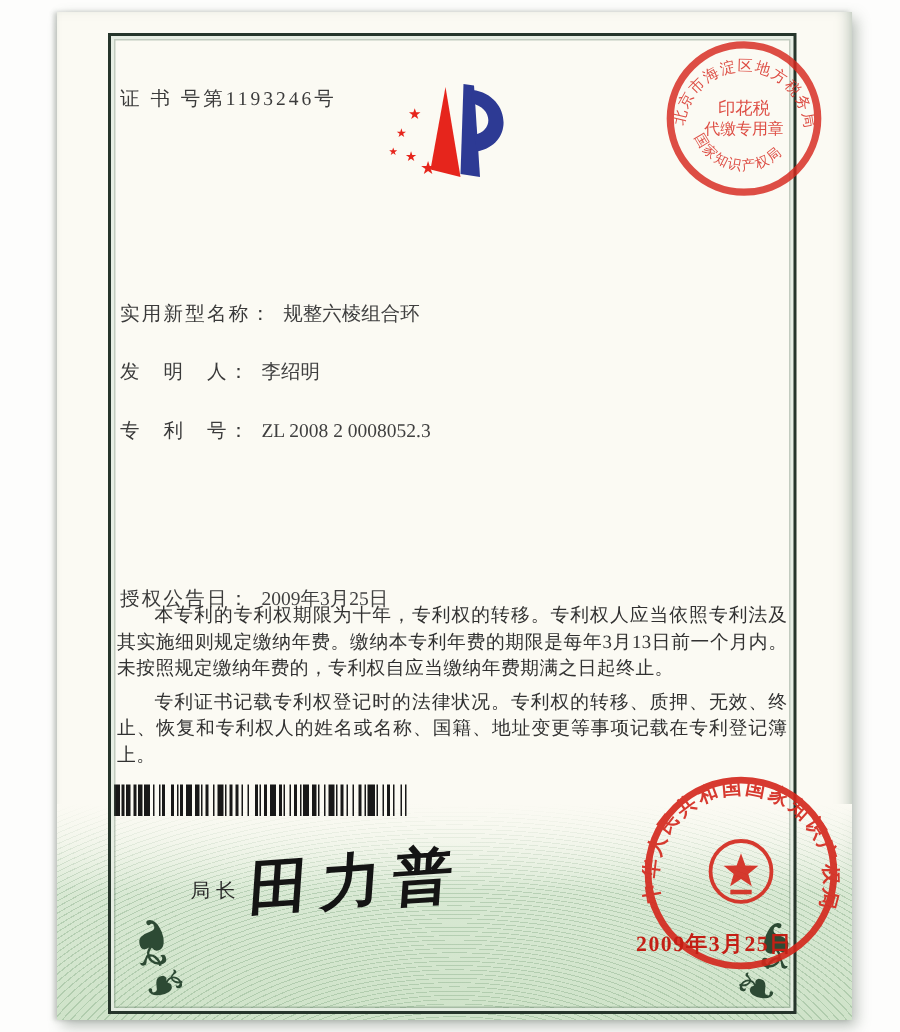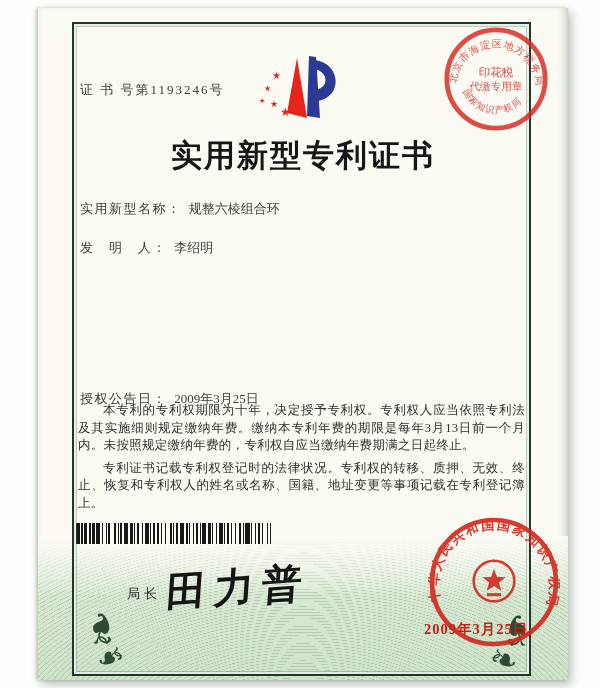--- a/index.html
+++ b/index.html
@@ -18,21 +18,21 @@
       inset 0 -4px 6px -3px rgba(130,150,135,.35);
   }
   .frame{
     position:absolute;left:34px;top:14px;width:455px;height:650px;
     border:2px solid #26352b;
     box-shadow:inset 0 0 0 2px rgba(235,242,232,.9), inset 0 0 0 3px rgba(90,115,95,.35);
     z-index:5;pointer-events:none;
   }
   .cert-no{
     position:absolute;left:42px;top:49px;z-index:3;
-    font-size:13px;color:#3b3b3b;letter-spacing:2px;margin-top:24px;
+    font-size:13px;color:#3b3b3b;letter-spacing:2px;
   }
   .logo{position:absolute;left:218px;top:46px;z-index:3;}
   .title{
     position:absolute;left:0;top:127px;width:530px;z-index:3;
     text-align:center;font-size:31px;font-weight:bold;color:#161616;
     letter-spacing:2px;
   }
   .field{
     position:absolute;left:42px;z-index:3;font-size:13px;color:#363636;white-space:nowrap;
   }
@@ -103,37 +103,40 @@
       <polygon points="53,2 60,3 64,64 51,62" fill="#2d3a94"></polygon>
       <path d="M59,6 C84,9 88,42 62,47 L60,36 C74,33 72,17 58,15 Z" fill="#2d3a94"></path>
       <text x="16" y="25" font-size="10" fill="#e6251c">★</text>
       <text x="8" y="37" font-size="8" fill="#e6251c">★</text>
       <text x="3" y="49" font-size="7" fill="#e6251c">★</text>
       <text x="14" y="53" font-size="9" fill="#e6251c">★</text>
       <text x="24" y="62" font-size="12" fill="#e6251c">★</text>
     </svg>
   </div>
 
-  <div class="title">实用新型专利证书</div>
 
   <div class="field f0">
     <span class="flabel">实用新型名称：</span>
     <span class="fvalue">规整六棱组合环</span>
   </div>
   <div class="field f1">
     <span class="flabel">发　明　人：</span>
     <span class="fvalue">李绍明</span>
   </div>
+  <div class="field f2">
+    <span class="flabel">专　利　号：</span>
+    <span class="fvalue">ZL 2008 2 0008052.3</span>
+  </div>
   <div class="field f5">
     <span class="flabel">授权公告日：</span>
     <span class="fvalue">2009年3月25日</span>
   </div>
 
   <div class="body-text">
-    <p>本专利的专利权期限为十年，决定授予专利权。专利权人应当依照专利法及其实施细则规定缴纳年费。缴纳本专利年费的期限是每年3月13日前一个月内。未按照规定缴纳年费的，专利权自应当缴纳年费期满之日起终止。</p>
+    <p>本专利的专利权期限为十年，专利权的转移。专利权人应当依照专利法及其实施细则规定缴纳年费。缴纳本专利年费的期限是每年3月13日前一个月内。未按照规定缴纳年费的，专利权自应当缴纳年费期满之日起终止。</p>
     <p>专利证书记载专利权登记时的法律状况。专利权的转移、质押、无效、终止、恢复和专利权人的姓名或名称、国籍、地址变更等事项记载在专利登记簿上。</p>
   </div>
 
   <div class="barcode" id="barcode">
       <span class="bar" style="width: 4.05px;"></span>
       <span class="gap" style="width: 1.35px;"></span>
       <span class="bar" style="width: 1.35px;"></span>
       <span class="gap" style="width: 1.35px;"></span>
       <span class="bar" style="width: 2.7px;"></span>
       <span class="gap" style="width: 2.7px;"></span>

